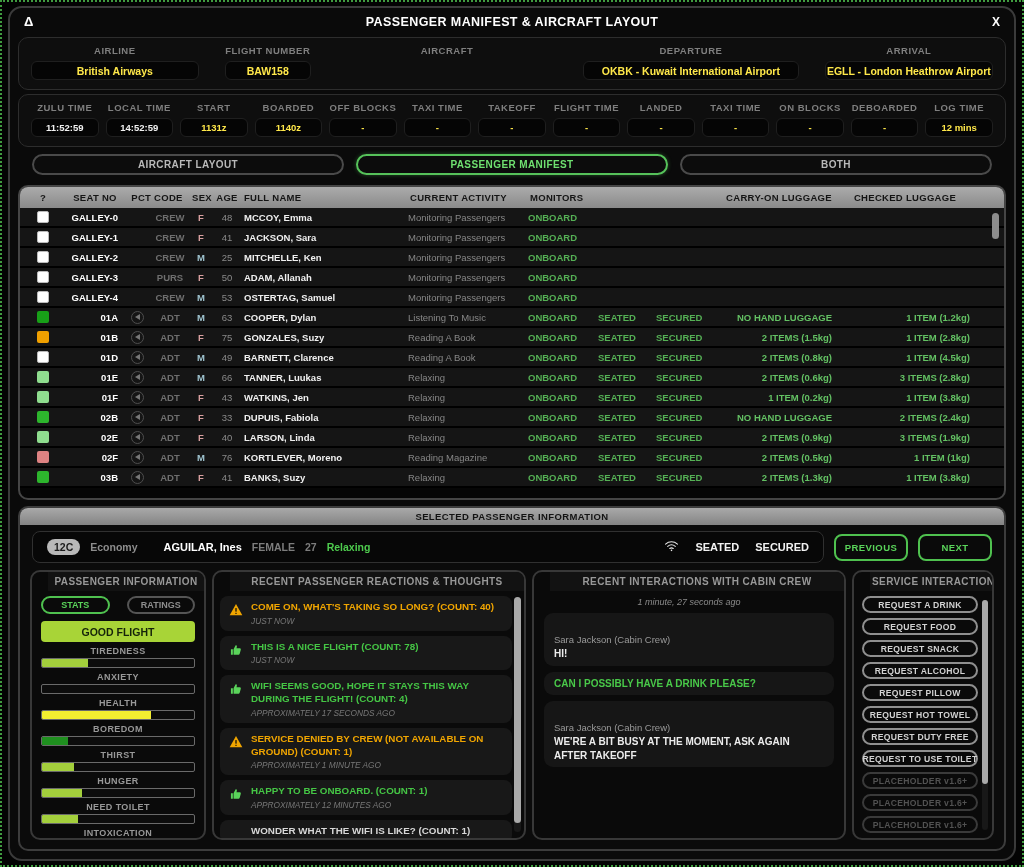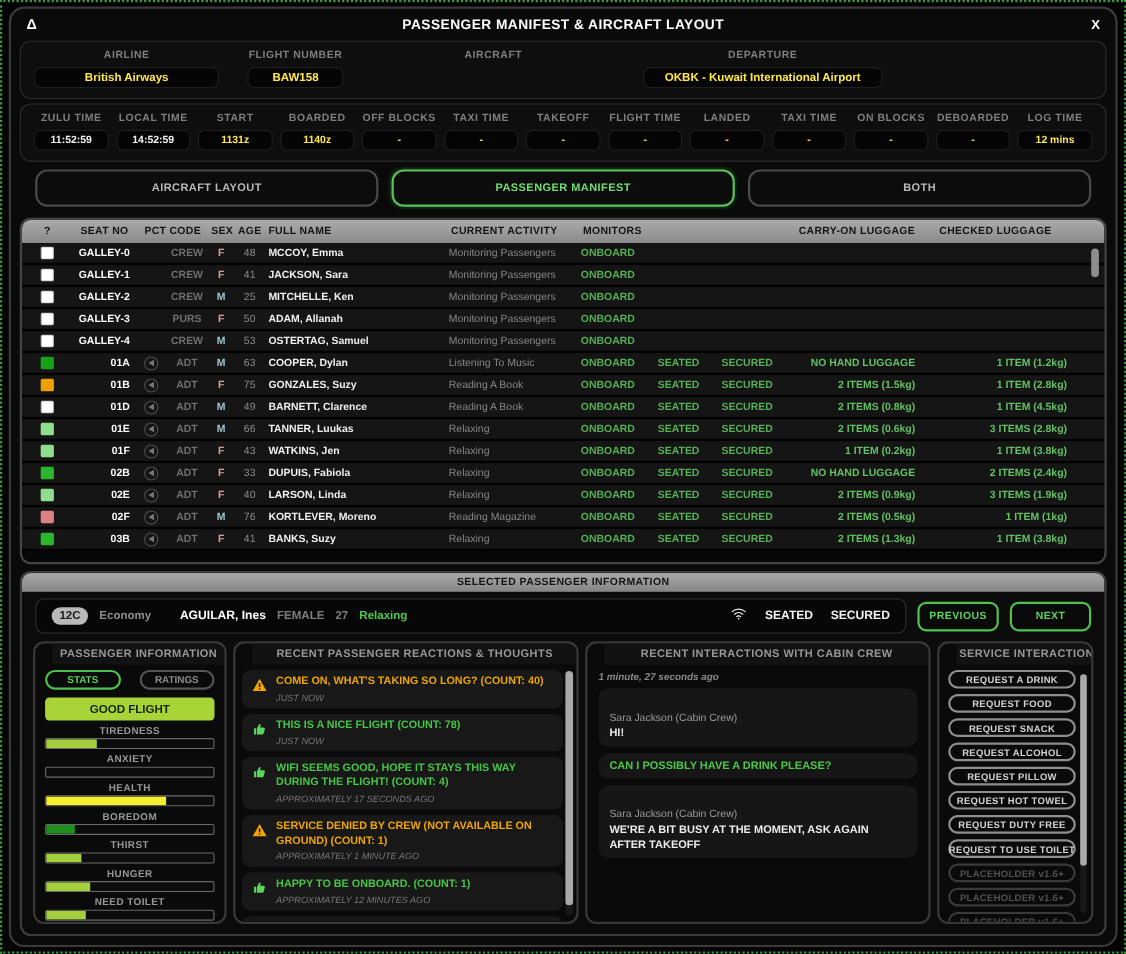--- a/index.html
+++ b/index.html
@@ -22,21 +22,21 @@
   .field .flabel { color:#7f7f7f; font-size:9.5px; font-weight:bold; letter-spacing:.5px; margin-bottom:5px; white-space:nowrap; }
   .chip { width:100%; background:#050505; border:1px solid #1f1f1f; border-radius:6px; height:19px; display:flex; align-items:center; justify-content:center; font-weight:bold; font-size:10.5px; white-space:nowrap; padding:0 8px; }
   .chip.yellow { color:#ffe84a; }
   .chip.white  { color:#f2f2f2; }
   .f-airline{ width:17.5%; } .f-flight{ width:9%; } .f-aircraft{ width:23%; } .f-dep{ width:22.5%; } .f-arr{ width:17.5%; }
   .t-field { flex:1; min-width:0; }
   .t-field .chip { font-size:9.5px; padding:0 2px; }
 
   
   .tabs { display:flex; gap:12px; margin:7px 22px 5px; }
-  .tab { flex:1; height:34px; border-radius:11px; background:#0c0c0c; border:2px solid #4a4a4a; color:#b9b9b9; font-weight:bold; font-size:10px; letter-spacing:.4px; display:flex; align-items:center; justify-content:center; cursor:default; }
+  .tab { flex:1; height:21px; border-radius:11px; background:#0c0c0c; border:2px solid #4a4a4a; color:#b9b9b9; font-weight:bold; font-size:10px; letter-spacing:.4px; display:flex; align-items:center; justify-content:center; cursor:default; }
   .tab.active { border-color:#56c25a; color:#6fe070; box-shadow:0 0 4px rgba(90,210,95,.35); }
 
   
   .table-panel { margin:5px 8px 0; border:2px solid #454545; border-radius:10px; background:#060606; height:315px; overflow:hidden; position:relative; }
   .mgrid { display:grid; grid-template-columns:46px 58px 26px 40px 22px 30px 166px 120px 70px 58px 64px 118px 1fr; align-items:center; }
   .mhead { background:linear-gradient(#ababab,#8a8a8a); height:21px; color:#141414; font-weight:bold; font-size:9.5px; letter-spacing:.3px; }
   .mhead .hc { white-space:nowrap; padding:0 2px; }
   .mbody { position:absolute; top:21px; bottom:0; left:0; right:0; overflow:hidden; }
   .mrow { height:20px; background:#151515; border-bottom:2px solid #000; font-size:9.5px; cursor:default; }
   .cell { white-space:nowrap; overflow:hidden; }
@@ -95,21 +95,21 @@
   .r-item { background:#181818; border-radius:8px; padding:5px 8px 5px 31px; position:relative; }
   .r-item .ricon { position:absolute; left:9px; top:7px; width:14px; height:14px; }
   .r-text { font-weight:bold; font-size:9.8px; line-height:1.3; }
   .r-text.orange { color:#f0a500; } .r-text.green { color:#45c645; } .r-text.white { color:#d8d8d8; }
   .r-time { font-style:italic; font-size:8.3px; color:#777; margin-top:2px; }
   .v-scroll { position:absolute; right:3px; top:25px; bottom:6px; width:7px; border-radius:4px; background:#181818; }
   .v-scroll .vthumb { width:100%; border-radius:4px; background:#a9a9a9; }
 
   
   .chat-body { padding:6px 10px; display:flex; flex-direction:column; gap:6px; overflow:hidden; }
-  .chat-ts { text-align:left; font-style:italic; font-size:9px; color:#8a8a8a;font-weight:bold; }
+  .chat-ts { text-align:center; font-style:italic; font-size:9px; color:#8a8a8a; }
   .msg { background:#161616; border-radius:9px; padding:5px 10px; }
   .msg .from { color:#9a9a9a; font-size:9.5px; margin-bottom:2px;margin-top:16px; }
   .msg .mtext { font-weight:bold; font-size:10px; line-height:1.35; }
   .msg.crew .mtext { color:#ececec; }
   .msg.passenger .mtext { color:#49c949; }
 
   
   .serv-list { padding:5px 14px 4px 8px; overflow:hidden; flex:1; }
   .sbtn { height:17px; margin-bottom:5px; border:2px solid #8f8f8f; border-radius:10px; background:#0a0a0a; color:#d2d2d2; font-weight:bold; font-size:8.6px; letter-spacing:.3px; display:flex; align-items:center; justify-content:center; white-space:nowrap; cursor:default; }
   .sbtn.disabled { border-color:#3a3a3a; color:#525252; }
@@ -135,20 +135,24 @@
           <div class="field f-flight">
             <div class="flabel">FLIGHT NUMBER</div>
             <div class="chip yellow">BAW158</div>
           </div>
           <div class="field f-aircraft">
             <div class="flabel">AIRCRAFT</div>
           </div>
           <div class="field f-dep">
             <div class="flabel">DEPARTURE</div>
             <div class="chip yellow">OKBK - Kuwait International Airport</div>
+          </div>
+          <div class="field f-arr">
+            <div class="flabel">ARRIVAL</div>
+            <div class="chip yellow">EGLL - London Heathrow Airport</div>
           </div>
         </div>
     </div>
 
     <div class="panel-box">
       <div class="t-row" id="times-row">
           <div class="field t-field">
             <div class="flabel">ZULU TIME</div>
             <div class="chip white">11:52:59</div>
           </div>

